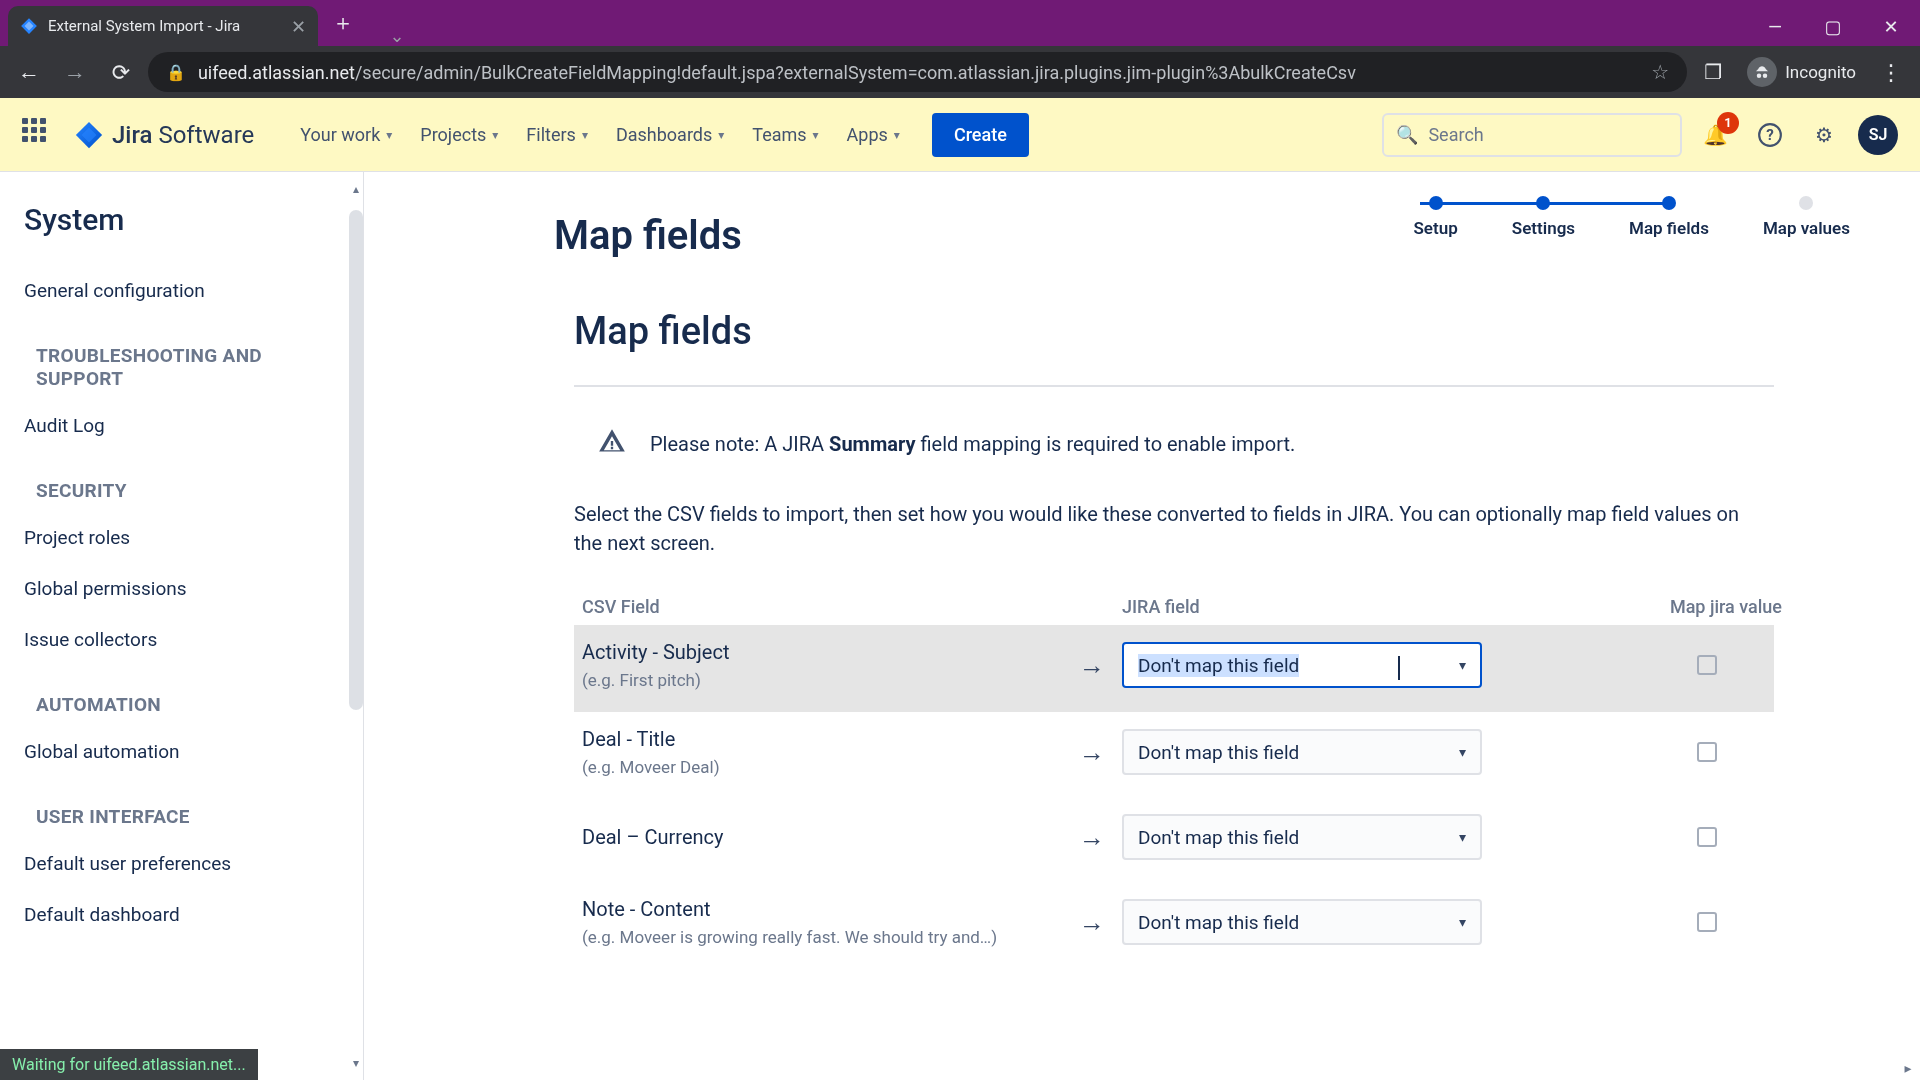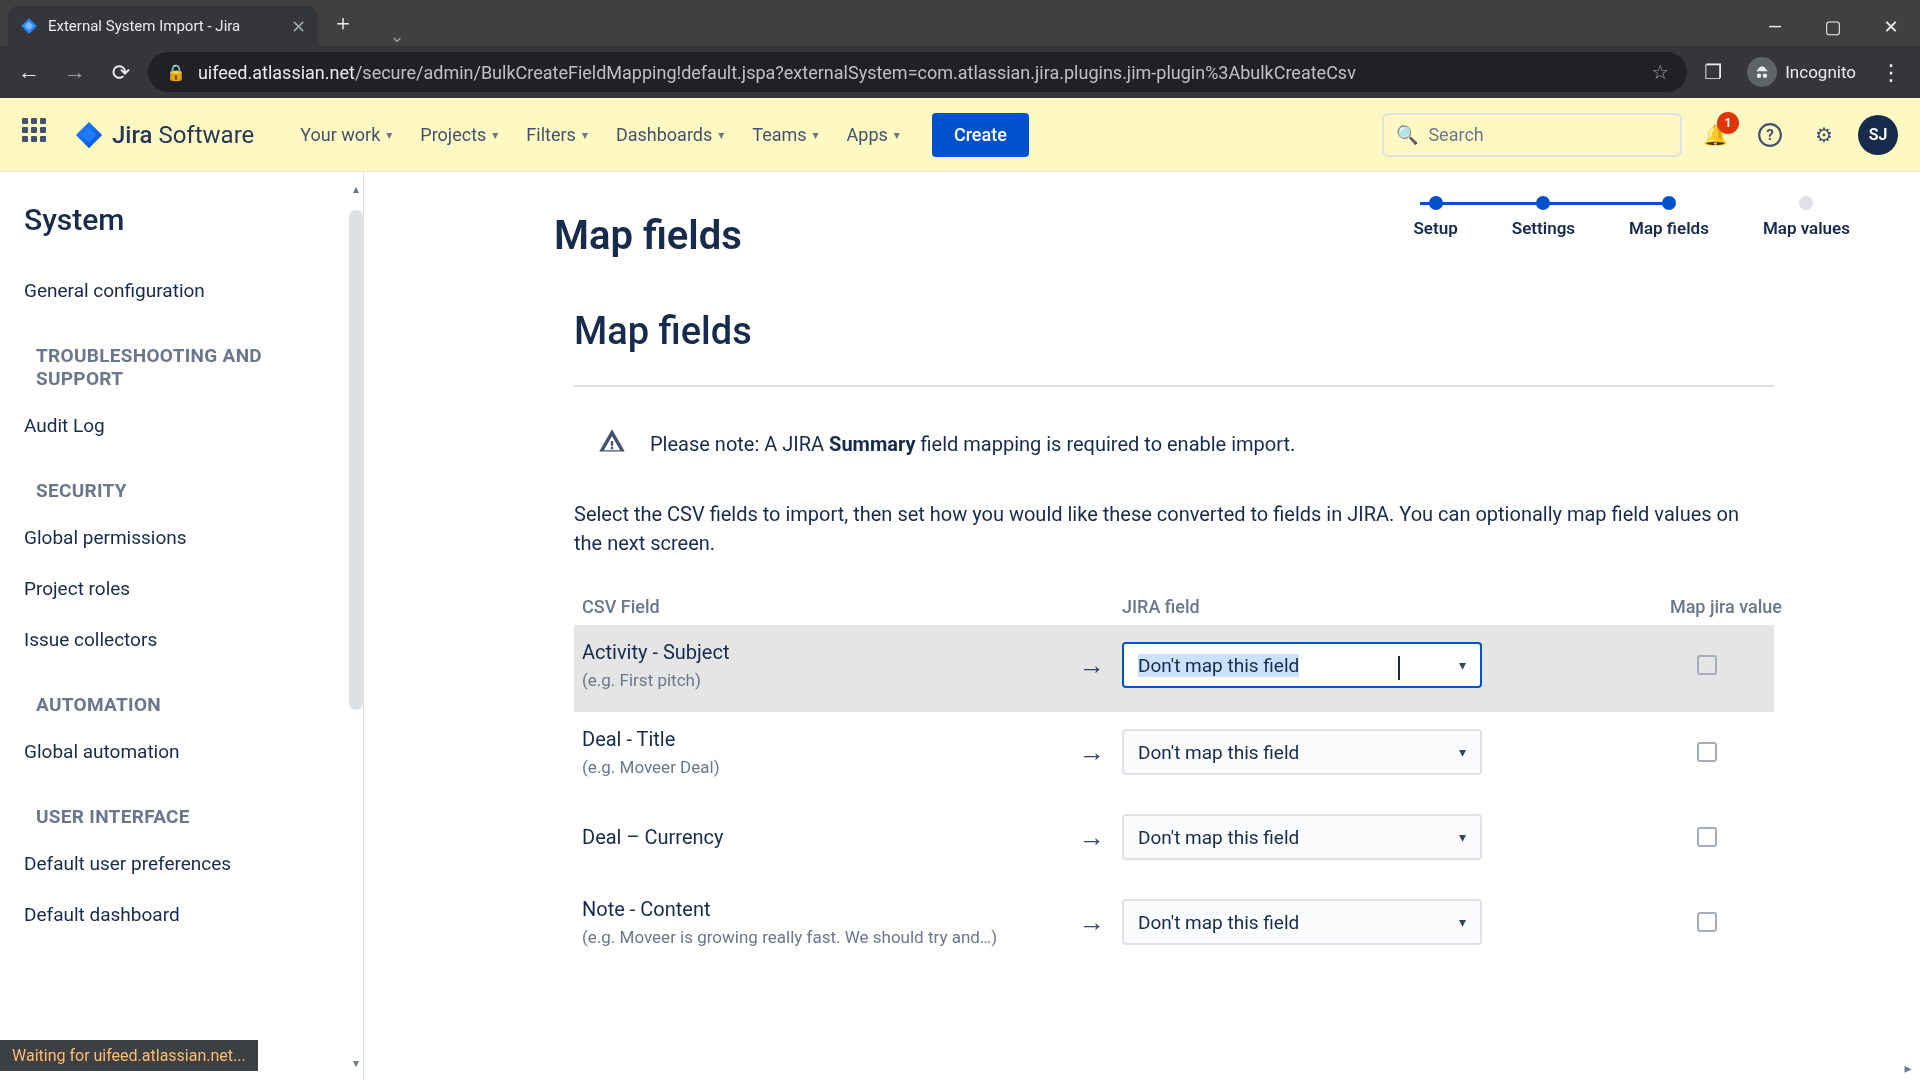--- a/index.html
+++ b/index.html
@@ -1,19 +1,19 @@
 <!DOCTYPE html>
 <html><head>
 <meta charset="utf-8">
 <style>
 * { margin: 0; padding: 0; box-sizing: border-box; font-family: -apple-system, BlinkMacSystemFont, "Segoe UI", Roboto, sans-serif; }
 body { width: 1920px; height: 1080px; overflow: hidden; background: #fff; display: flex; flex-direction: column; }
 
 
-.browser-chrome { background: #404040; display: flex; flex-direction: column; }
+.browser-chrome { background: #701a75; display: flex; flex-direction: column; }
 .tab-bar { height: 46px; display: flex; align-items: flex-end; padding-left: 8px; }
 .tab { background: #35363a; color: #e8eaed; height: 40px; width: 310px; border-radius: 10px 10px 0 0; display: flex; align-items: center; padding: 0 12px; font-size: 15px; gap: 10px; }
 .tab-favicon { width: 18px; height: 18px; display: flex; align-items: center; }
 .tab-favicon svg { width: 18px; height: 18px; }
 .tab-title { flex: 1; white-space: nowrap; overflow: hidden; }
 .tab-close { font-size: 18px; color: #9aa0a6; cursor: pointer; }
 .new-tab { color: #e8eaed; font-size: 22px; padding: 0 14px 8px; cursor: pointer; }
 .window-controls { margin-left: auto; display: flex; color: #e8eaed; }
 .window-controls span { width: 58px; height: 40px; display: flex; align-items: center; justify-content: center; font-size: 18px; cursor: pointer; }
 .window-caret { width:58px; display:flex; align-items:center; justify-content:center; font-size:18px; color:#9aa0a6; }
@@ -81,21 +81,21 @@
 .csv-eg { font-size: 17px; color: #6b778c; margin-top: 6px; }
 .arrow { font-size: 26px; color: #344563; text-align: center; }
 .sel { border: 2px solid #dfe1e6; border-radius: 4px; height: 46px; display: flex; align-items: center; justify-content: space-between; padding: 0 14px; font-size: 19px; color: #172b4d; width: 360px; cursor: pointer; background: #fafbfc; }
 .sel .chev-d { font-size: 14px; color: #344563; }
 .sel.focused { border-color: #0052cc; background: #fff; }
 .sel.focused .sel-text { background: #cce0ff; }
 .text-cursor { position:absolute; width:2px; height:24px; background:#172b4d; margin-left:260px; margin-top:6px; }
 .chk-cell { display: flex; justify-content: center; }
 .chk { width: 20px; height: 20px; border: 2px solid #a5adba; border-radius: 3px; }
 
-.status-bar { position: absolute; left: 0; bottom: 9px; background: #3c4043; color: #fdba74; font-size: 16px; padding: 6px 12px; }
+.status-bar { position: absolute; left: 0; bottom: 0; background: #3c4043; color: #86efac; font-size: 16px; padding: 6px 12px; }
 .bottom-scroll { position: absolute; right: 0; bottom: 0; width: 24px; height: 24px; font-size: 14px; color: #6b778c; display:flex; align-items:center; justify-content:center; }
 </style>
 </head>
 <body>
 
 <div class="browser-chrome">
   <div class="tab-bar">
     <div class="tab">
       <span class="tab-favicon">
         <svg viewBox="0 0 32 32">
@@ -205,22 +205,22 @@
 </div>
 
 <div class="page-body">
   <div class="sidebar">
     <h2>System</h2>
     <div id="side-items">
         <div class="side-link">General configuration</div>
         <div class="side-head">TROUBLESHOOTING AND SUPPORT</div>
         <div class="side-link">Audit Log</div>
         <div class="side-head">SECURITY</div>
+        <div class="side-link">Project roles</div>
         <div class="side-link">Global permissions</div>
-        <div class="side-link">Project roles</div>
         <div class="side-link">Issue collectors</div>
         <div class="side-head">AUTOMATION</div>
         <div class="side-link">Global automation</div>
         <div class="side-head">USER INTERFACE</div>
         <div class="side-link">Default user preferences</div>
         <div class="side-link">Default dashboard</div>
       </div>
     <div class="side-scroll"></div>
     <div class="side-arrows">
       <span>▴</span>

